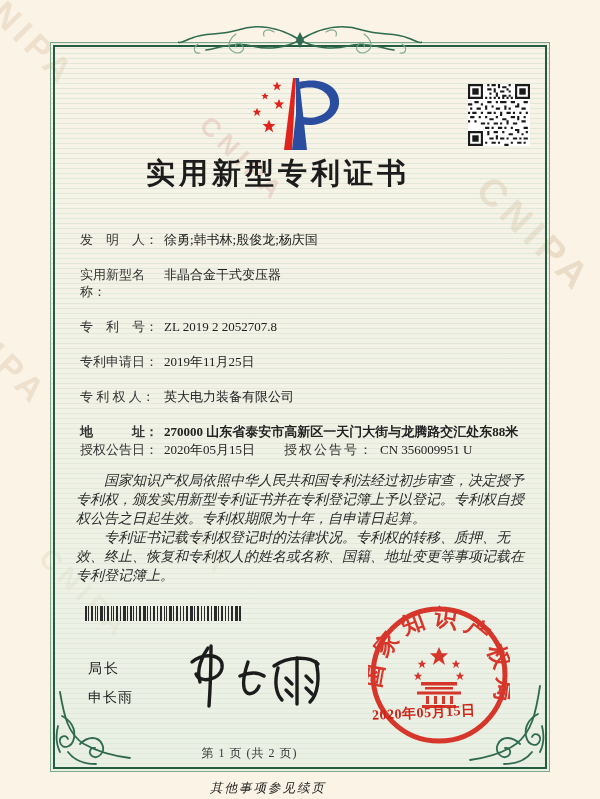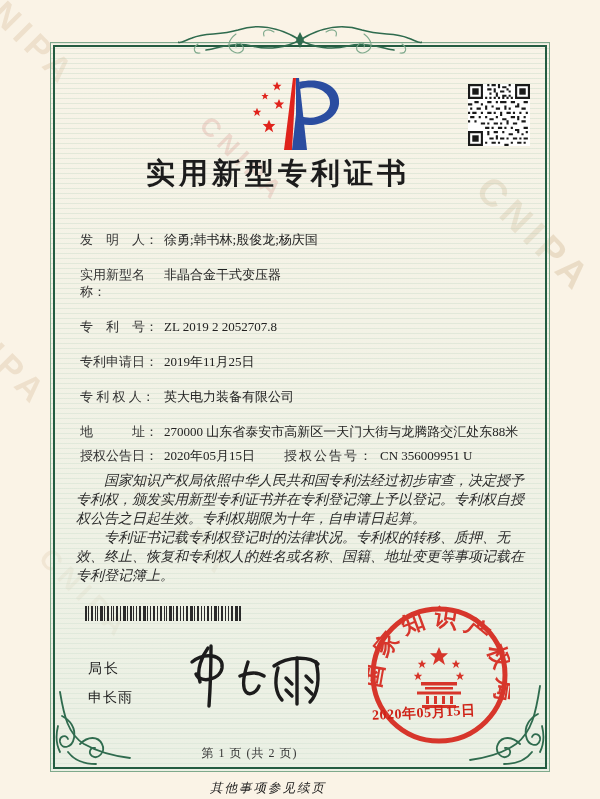--- a/index.html
+++ b/index.html
@@ -29,21 +29,21 @@
   .logo { position:absolute; left:243px; top:74px; }
   .qr { position:absolute; left:468px; top:84px; }
   .title { position:absolute; left:0; top:154px; width:556px; text-align:center;
            font-size:29px; letter-spacing:4px; color:#1c1c1c; font-weight:600; }
   .fields { position:absolute; left:80px; top:231px; width:452px; font-size:13px; color:#222; }
   .frow { display:flex; margin-bottom:18px; line-height:17px; }
   .flabel { width:84px; flex:none; color:#333; }
   .fvalue { flex:1; }
   .fvalue-date { width:120px; flex:none; }
   .flabel2 { width:96px; flex:none; letter-spacing:2px; color:#333; }
-  .frow-addr { margin-bottom:7px; }
+  .frow-addr { margin-bottom:1px;font-weight:bold; }
   .paras { position:absolute; left:76px; top:471px; width:460px; font-size:14px;
            line-height:19px; color:#2a2a2a; font-style:italic; }
   .paras p { text-indent:2em; }
   .barcode { position:absolute; left:85px; top:606px; }
   .official { position:absolute; left:88px; top:660px; font-size:14px; color:#222; letter-spacing:2px; }
   .official .name { margin-top:11px; letter-spacing:1px; }
   .sig { position:absolute; left:178px; top:644px; }
   .seal { position:absolute; left:368px; top:604px; z-index:5; }
   .seal-date { position:absolute; left:372px; top:704px; width:110px; z-index:6;
                color:#cf2318; font-size:14px; font-weight:bold; letter-spacing:0.5px;

